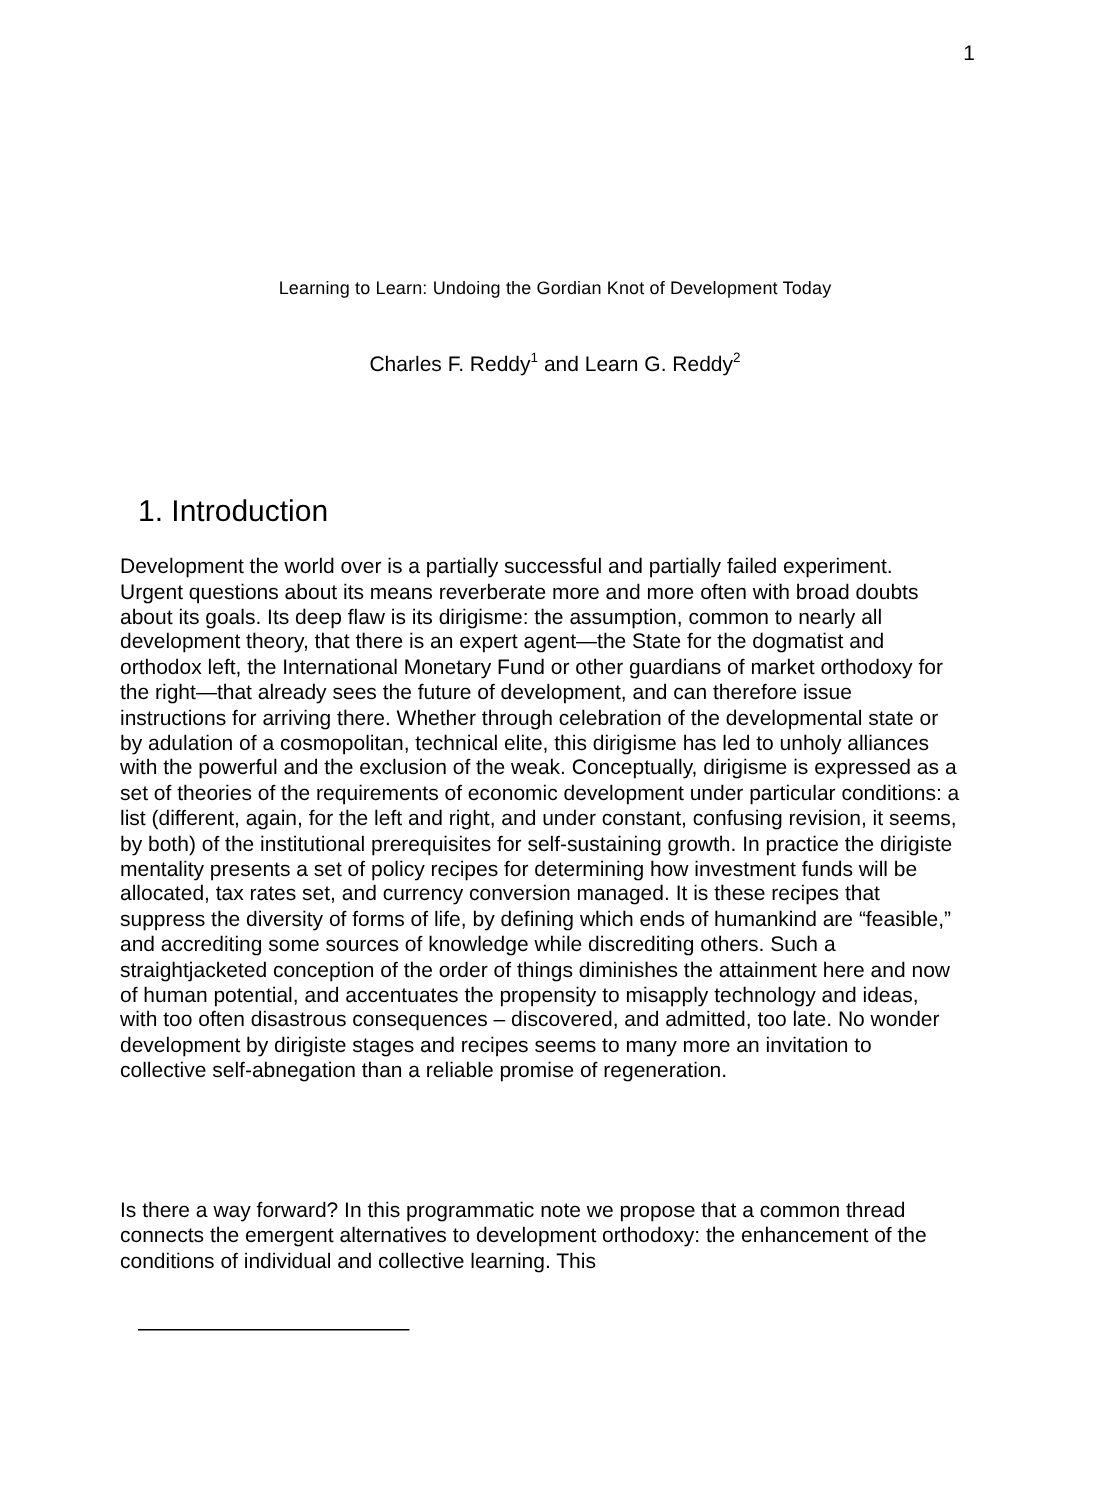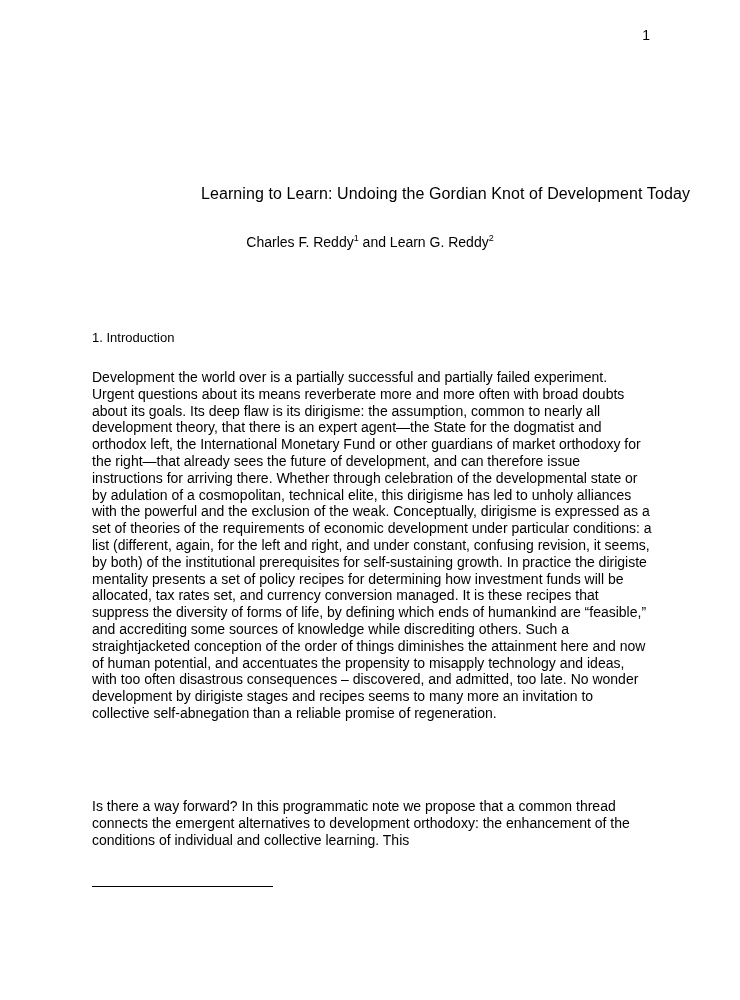--- a/index.html
+++ b/index.html
@@ -23,48 +23,48 @@
     left: 92px;
     width: 558px;
     text-align: right;
     font-size: 14px;
   }
   .title {
     position: absolute;
     top: 185px;
     left: 50px;
     width: 640px;
-    text-align: right;
-    font-size: 16px;
+    text-align: center;
+    font-size: 12px;
     font-weight: 400;
     letter-spacing: 0.1px;
   }
   .authors {
     position: absolute;
     top: 234px;
     left: 50px;
     width: 640px;
     text-align: center;
     font-size: 14px;
   }
   .authors sup {
     font-size: 9px;
     vertical-align: super;
     line-height: 0;
   }
   .section-heading {
     position: absolute;
     top: 330px;
     left: 92px;
-    font-size: 13px;
+    font-size: 20px;
     font-weight: 400;
   }
   .body-para {
     position: absolute;
-    left: 92px;
+    left: 80px;
     width: 560px;
     font-size: 14px;
     line-height: 16.8px;
     text-align: left;
   }
   .para1 { top: 369px; }
   .para2 { top: 798px; }
   .footnote-rule {
     position: absolute;
     top: 886px;

